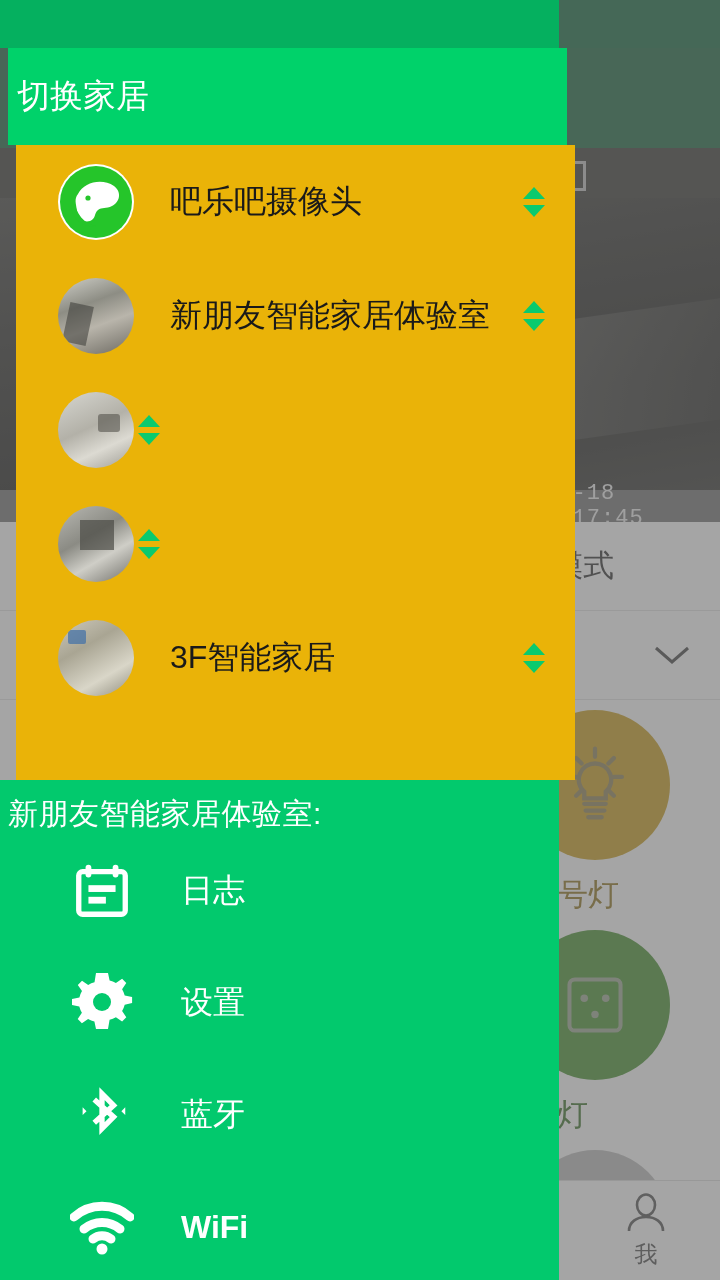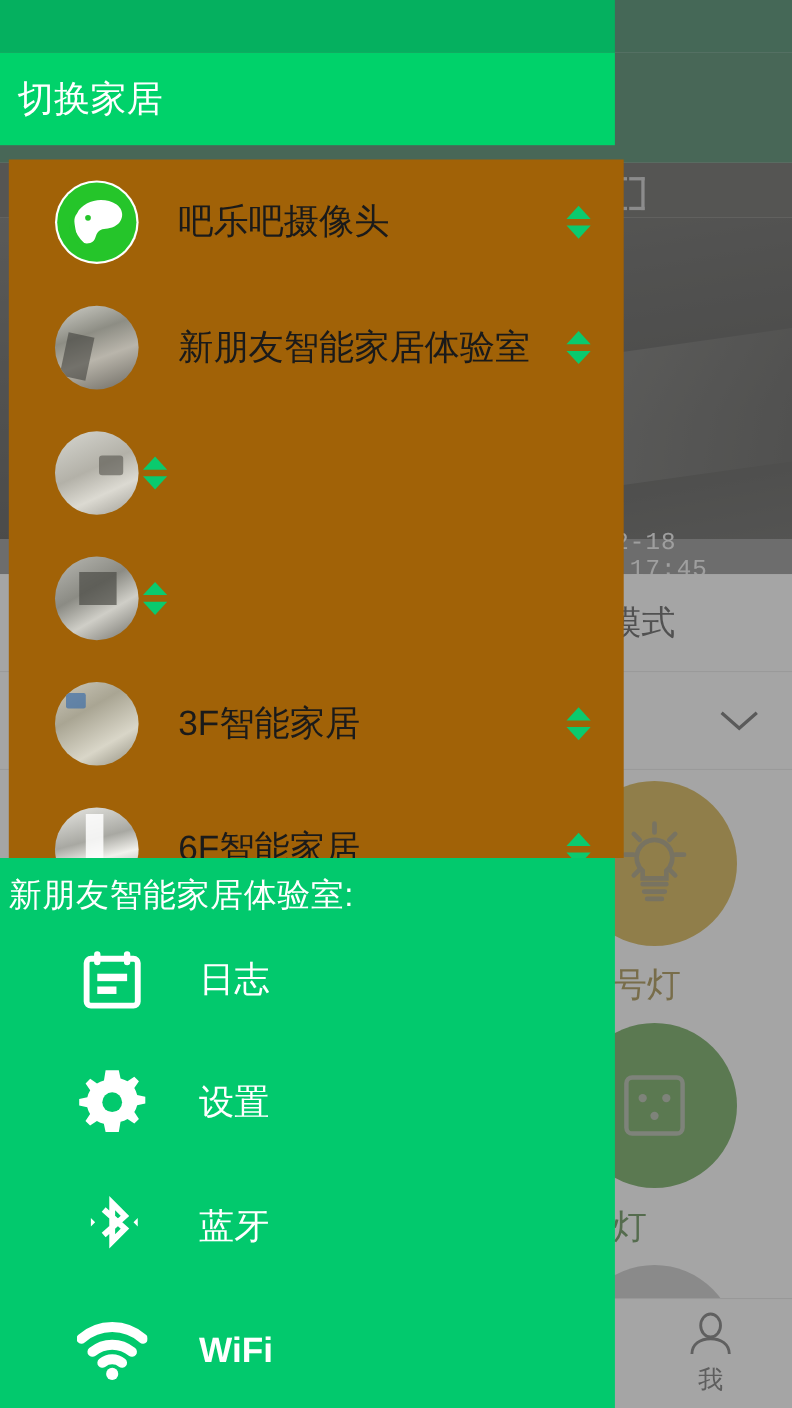--- a/index.html
+++ b/index.html
@@ -86,28 +86,28 @@
   .nav-label { font-size:23px; }
 
   .scrim { position:absolute; inset:0; background:rgba(110,110,110,.62); }
 
   
   .drawer { position:absolute; top:0; left:0; width:559px; height:1280px; }
 
   .dr-statusbar { position:absolute; top:0; left:0; width:559px; height:48px; background:#05b05f; }
 
   .dr-titlebar {
-    position:absolute; top:48px; left:0; width:559px; height:84px;
-    background:#00d26a; display:flex; align-items:center; padding-left:16px;
+    position:absolute; top:48px; left:8px; width:559px; height:97px;
+    background:#00d26a; display:flex; align-items:center; padding-left:9px;
   }
   .dr-title { color:#fff; font-size:33px; }
 
   .dr-list {
-    position:absolute; top:145px; left:8px; width:559px; height:635px;
-    background:#a16207; overflow:hidden;
+    position:absolute; top:145px; left:16px; width:559px; height:635px;
+    background:#eab308; overflow:hidden;
   }
   .home-row {
     position:relative; height:114px; display:flex; align-items:center;
     padding-left:42px; padding-right:26px;
   }
   .home-avatar {
     width:76px; height:76px; border-radius:50%; flex:0 0 76px;
     overflow:hidden; background:#ccc; position:relative;
   }
   .home-name { margin-left:36px; font-size:32px; color:#1a1a1a; flex:1; }
@@ -272,28 +272,20 @@
 
       <div class="home-row">
         <div class="home-avatar ph4"></div>
         <div class="home-name">3F智能家居</div>
         <svg class="sortarrows" viewBox="0 0 30 40">
           <path d="M15 5 L26 17 H4 Z" fill="#0ACA6E"></path>
           <path d="M15 35 L26 23 H4 Z" fill="#0ACA6E"></path>
         </svg>
       </div>
 
-      <div class="home-row">
-        <div class="home-avatar ph5"></div>
-        <div class="home-name">6F智能家居</div>
-        <svg class="sortarrows" viewBox="0 0 30 40">
-          <path d="M15 5 L26 17 H4 Z" fill="#0ACA6E"></path>
-          <path d="M15 35 L26 23 H4 Z" fill="#0ACA6E"></path>
-        </svg>
-      </div>
     </div>
 
     <div class="dr-menu">
       <div class="dr-menu-head">新朋友智能家居体验室:</div>
 
       <div class="menu-row">
         <span class="menu-icon">
           <svg width="62" height="62" viewBox="0 0 64 64">
             <path d="M18 8 v7 M46 8 v7" stroke="#fff" stroke-width="6" stroke-linecap="round"></path>
             <rect x="8" y="12" width="48" height="44" rx="4" fill="none" stroke="#fff" stroke-width="5.5"></rect>

